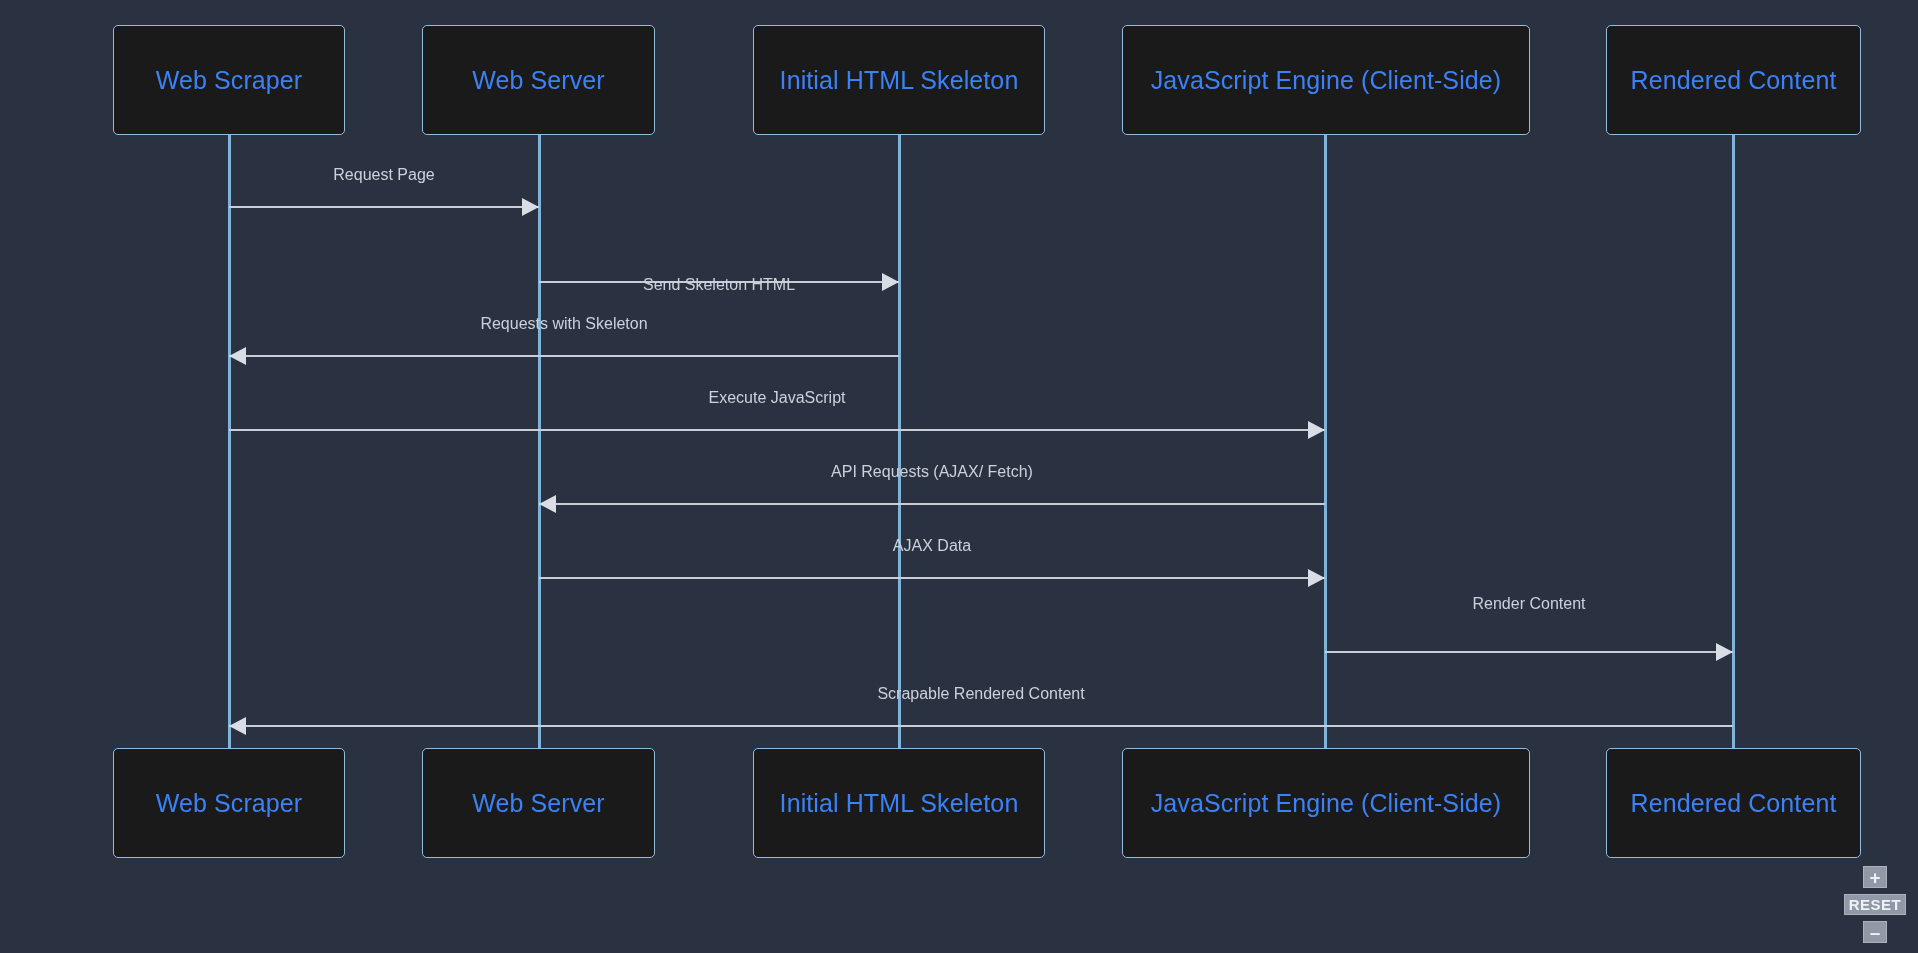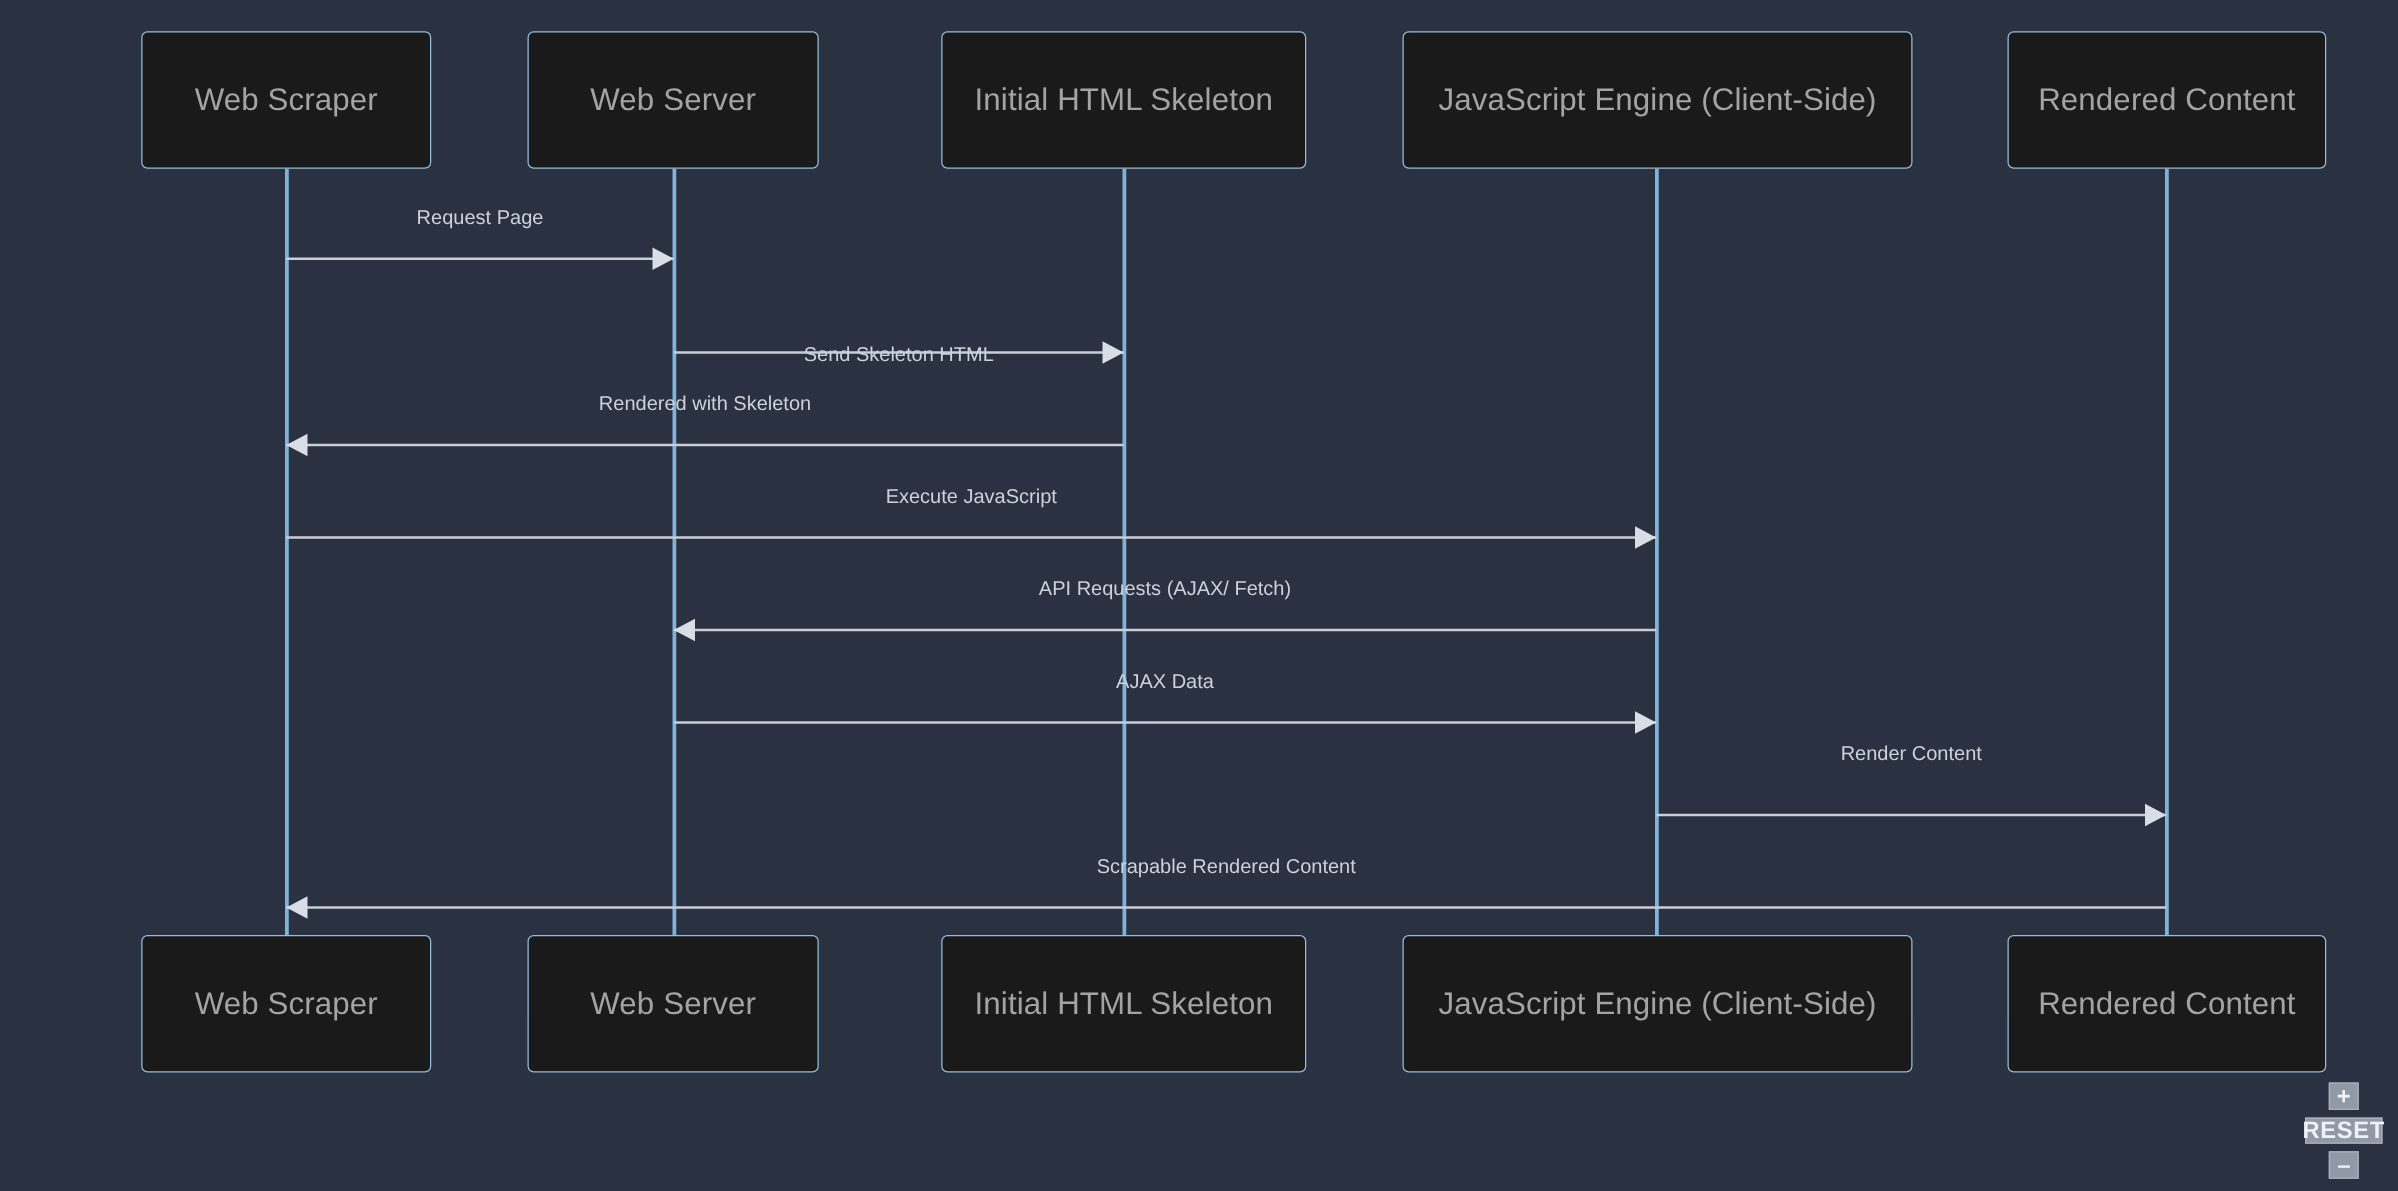--- a/index.html
+++ b/index.html
@@ -11,21 +11,21 @@
   }
   #stage { position:relative; width:1918px; height:953px; }
   #diagram { position:absolute; inset:0; }
 
   .participant-box {
     position:absolute;
     background:#1a1a1a;
     border:1.6px solid #93bddd;
     border-radius:5px;
     display:flex; align-items:center; justify-content:center;
-    color:#a3a3a3;
+    color:#3b82f6;
     font-size:25px;
     letter-spacing:.1px;
     white-space:nowrap;
     text-align:center;
   }
   .lifeline {
     position:absolute;
     width:3px;
     background:#7fb3d9;
   }
@@ -59,21 +59,21 @@
     background:#9199a6;
     color:#eef1f6;
     border:1px solid #aab1bd;
     font-family:"Liberation Sans", sans-serif;
     font-weight:bold;
     display:flex; align-items:center; justify-content:center;
     line-height:1;
     cursor:pointer;
   }
   .zc-square { width:24px; height:22px; font-size:19px; }
-  .zc-reset { width:62px; height:21px; font-size:19px; letter-spacing:.5px; }
+  .zc-reset { width:62px; height:21px; font-size:15px; letter-spacing:.5px; }
 </style>
 </head>
 <body>
 
 <div id="stage">
   <div id="diagram">
       <div class="lifeline" style="left: 227.5px; top: 135px; height: 613px;"></div>
       <div class="lifeline" style="left: 537.5px; top: 135px; height: 613px;"></div>
       <div class="lifeline" style="left: 897.5px; top: 135px; height: 613px;"></div>
       <div class="lifeline" style="left: 1323.5px; top: 135px; height: 613px;"></div>
@@ -109,21 +109,21 @@
         <div class="">Rendered Content</div>
       </div>
       <div class="msg-line" style="left: 229px; width: 310px; top: 206px;"></div>
       <div class="arrowhead right" style="top: 198.2px; left: 522px;"></div>
       <div class="msg-label" style="left: 384px; top: 166px;">Request Page</div>
       <div class="msg-line" style="left: 539px; width: 360px; top: 281px;"></div>
       <div class="arrowhead right" style="top: 273.2px; left: 882px;"></div>
       <div class="msg-label" style="left: 719px; top: 241px; margin-top: 35px;">Send Skeleton HTML</div>
       <div class="msg-line" style="left: 229px; width: 670px; top: 355px;"></div>
       <div class="arrowhead left" style="top: 347.2px; left: 229px;"></div>
-      <div class="msg-label" style="left: 564px; top: 315px;">Rendered with Skeleton</div>
+      <div class="msg-label" style="left: 564px; top: 315px;">Requests with Skeleton</div>
       <div class="msg-line" style="left: 229px; width: 1096px; top: 429px;"></div>
       <div class="arrowhead right" style="top: 421.2px; left: 1308px;"></div>
       <div class="msg-label" style="left: 777px; top: 389px;">Execute JavaScript</div>
       <div class="msg-line" style="left: 539px; width: 786px; top: 503px;"></div>
       <div class="arrowhead left" style="top: 495.2px; left: 539px;"></div>
       <div class="msg-label" style="left: 932px; top: 463px; text-align: center;">API Requests (AJAX/ Fetch)</div>
       <div class="msg-line" style="left: 539px; width: 786px; top: 577px;"></div>
       <div class="arrowhead right" style="top: 569.2px; left: 1308px;"></div>
       <div class="msg-label" style="left: 932px; top: 537px;">AJAX Data</div>
       <div class="msg-line" style="left: 1325px; width: 408px; top: 651px;"></div>

